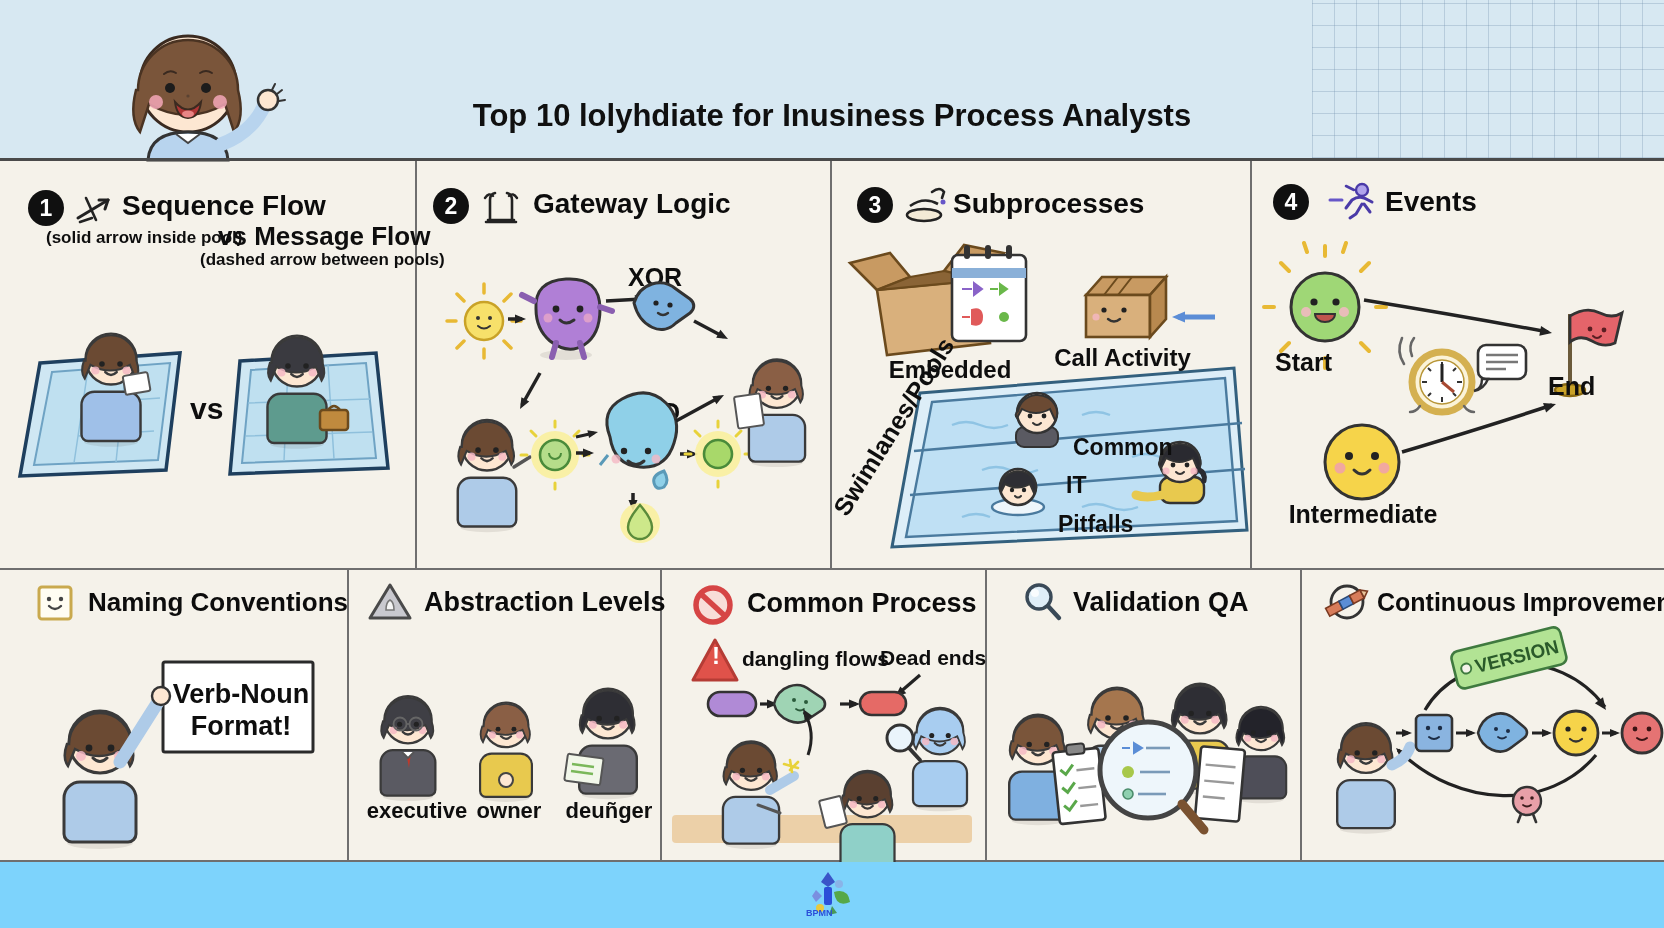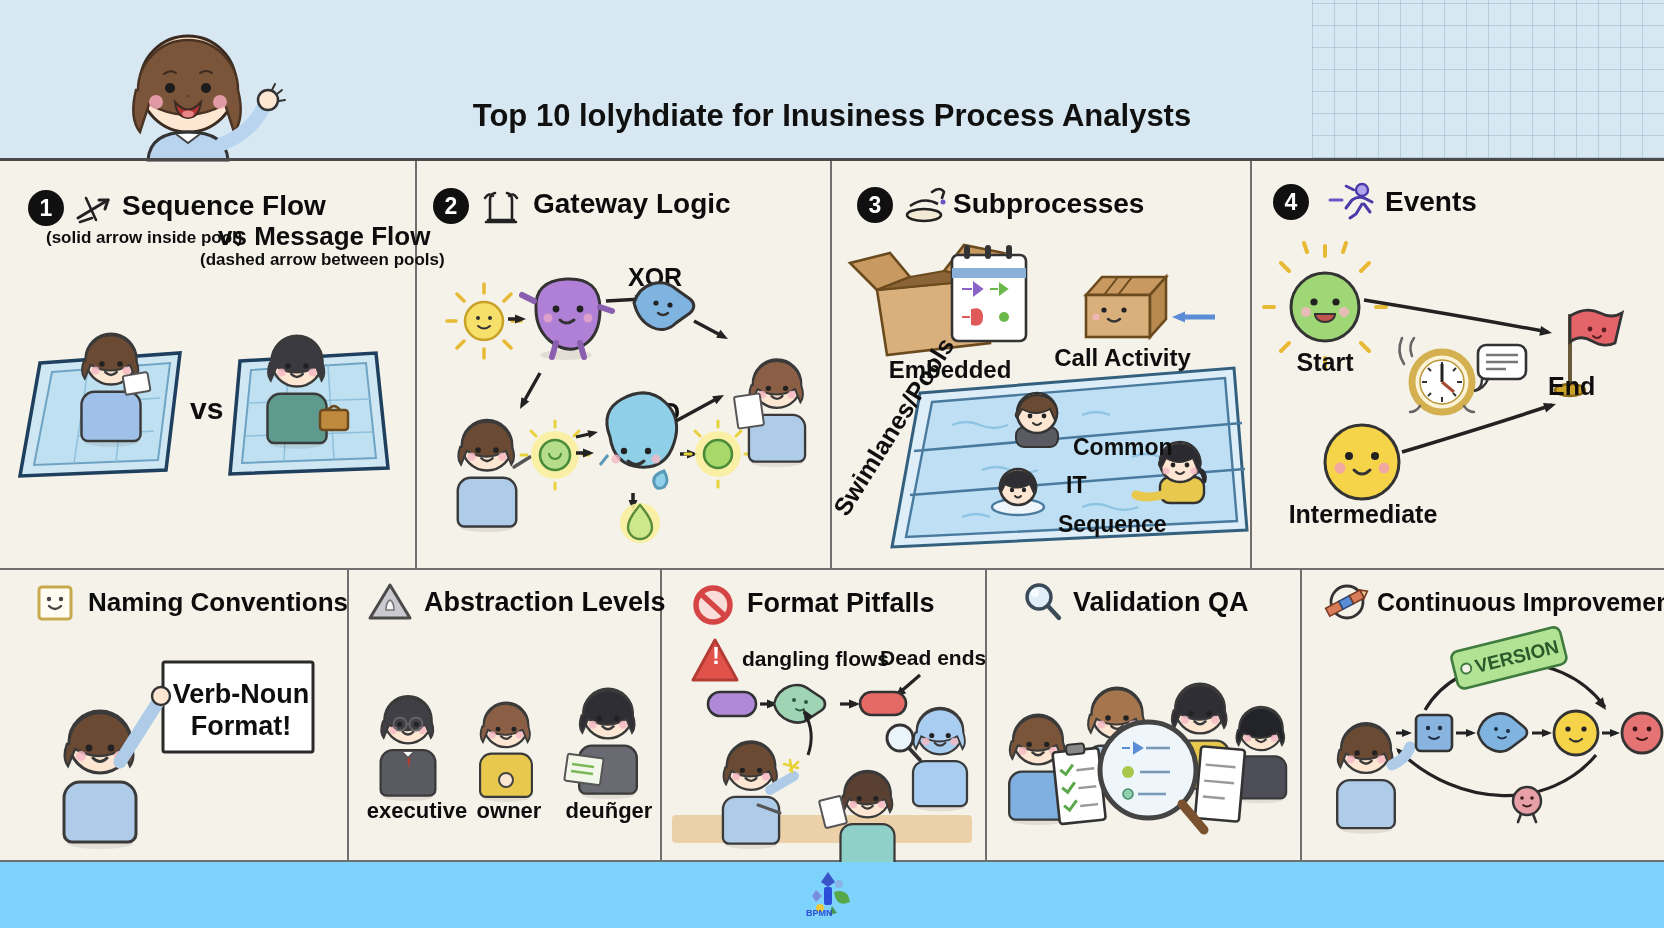--- a/index.html
+++ b/index.html
@@ -296,21 +296,21 @@
         <circle cx="334" cy="246" r="3.6" fill="#f5b8c4" opacity=".85"></circle>
           <circle cx="362" cy="246" r="3.6" fill="#f5b8c4" opacity=".85"></circle>
         <path d="M330,270 q-16,4 -26,0" stroke="#e8c94e" stroke-width="9" stroke-linecap="round"></path>
       </g>
     </svg>
     <div class="lbl" style="left:880px;top:356px;width:140px;text-align:center;font-size:24px">Embedded</div>
     <div class="lbl" style="left:1050px;top:344px;width:145px;text-align:center;font-size:24px">Call Activity</div>
     <div class="lbl" style="left:852px;top:492px;font-size:25px;transform:rotate(-58deg);transform-origin:left bottom">Swimlanes/Pools</div>
     <div class="lbl" style="left:1073px;top:434px;font-size:23px">Common</div>
     <div class="lbl" style="left:1066px;top:472px;font-size:23px">IT</div>
-    <div class="lbl" style="left:1058px;top:511px;font-size:23px">Sequence</div>
+    <div class="lbl" style="left:1058px;top:511px;font-size:23px">Pitfalls</div>
   </section>
 
   <section>
     <div class="badge" style="left:1273px;top:184px">4</div>
     <svg style="left:1328px;top:178px" width="50" height="44" viewBox="0 0 50 44">
       <path d="M2,22 h12" stroke="#6656c8" stroke-width="3" stroke-linecap="round"></path>
       <circle cx="34" cy="12" r="6" fill="#b0a4ec" stroke="#4a3aa8" stroke-width="2.4"></circle>
       <path d="M24,22 q6,-4 12,-2 l8,4 M24,22 l-6,8 M34,26 l-6,10 l-6,4 M36,26 l6,8" stroke="#4a3aa8" stroke-width="3" fill="none" stroke-linecap="round"></path>
       <path d="M18,8 l8,4" stroke="#4a3aa8" stroke-width="2.6" stroke-linecap="round"></path>
     </svg>
@@ -358,21 +358,21 @@
         <circle cx="110" cy="222" r="37" fill="#f6d44a" stroke="#333" stroke-width="3"></circle>
         <circle cx="97" cy="216" r="4" fill="#222"></circle>
           <circle cx="123" cy="216" r="4" fill="#222"></circle>
         <path d="M102,230 q8,8 16,0" stroke="#333" stroke-width="3" fill="none" stroke-linecap="round"></path>
         <circle cx="88" cy="228" r="5.5" fill="#f0a0ae" opacity=".85"></circle>
           <circle cx="132" cy="228" r="5.5" fill="#f0a0ae" opacity=".85"></circle>
       </g>
       <path d="M150,212 Q240,185 300,165" stroke="#222" stroke-width="3.5" fill="none"></path>
       <path d="M0,0L-12,-5L-12,5Z" fill="#222" transform="translate(304,164) rotate(-18)"></path>
     </svg>
-    <div class="lbl" style="left:1275px;top:348px;width:100px;text-align:center;font-size:25px">Start</div>
+    <div class="lbl" style="left:1275px;top:348px;width:100px;text-align:left;font-size:25px">Start</div>
     <div class="lbl" style="left:1548px;top:372px;width:60px;text-align:left;font-size:25px">End</div>
     <div class="lbl" style="left:1288px;top:500px;width:150px;text-align:center;font-size:25px">Intermediate</div>
   </section>
 
   <section>
     <svg style="left:36px;top:584px" width="38" height="38" viewBox="0 0 38 38">
       <rect x="3" y="3" width="32" height="32" rx="3" fill="#fffdf2" stroke="#c9a94e" stroke-width="3"></rect>
       <circle cx="13" cy="15" r="2.2" fill="#444"></circle>
         <circle cx="25" cy="15" r="2.2" fill="#444"></circle>
       <path d="M13,22 q6,6 12,0" stroke="#444" stroke-width="2.4" fill="none" stroke-linecap="round"></path>
@@ -417,21 +417,21 @@
     <div class="lbl ctr" style="left:352px;top:798px;width:130px;font-size:22px">executive</div>
     <div class="lbl ctr" style="left:449px;top:798px;width:120px;font-size:22px">owner</div>
     <div class="lbl ctr" style="left:549px;top:798px;width:120px;font-size:22px">deuñger</div>
   </section>
 
   <section>
     <svg style="left:691px;top:583px" width="44" height="44" viewBox="0 0 44 44">
       <circle cx="22" cy="22" r="17" fill="#f8ddd8" stroke="#d64545" stroke-width="5.5"></circle>
       <path d="M10,11 L34,33" stroke="#d64545" stroke-width="5.5" stroke-linecap="round"></path>
     </svg>
-    <div class="ptitle" style="left:747px;top:588px;font-size:27px">Format Pitfalls</div>
+    <div class="ptitle" style="left:747px;top:588px;font-size:27px">Common Process</div>
     <svg style="left:662px;top:620px" width="320" height="240" viewBox="0 0 320 240">
       <rect x="10" y="195" width="300" height="28" rx="4" fill="#ecd0a8"></rect>
       <g>
         <path d="M53,20 L75,60 L31,60 Z" fill="#e0524a" stroke="#b53c35" stroke-width="3" stroke-linejoin="round"></path>
       </g>
       <path d="M258,55 L236,74" stroke="#222" stroke-width="3.2"></path>
       <path d="M0,0L-11,-4.5L-11,4.5Z" fill="#222" transform="translate(233,77) rotate(139)"></path>
       <g>
         <rect x="46" y="72" width="48" height="24" rx="12" fill="#b08ad6" stroke="#333" stroke-width="2.6"></rect>
         <path d="M98,84 L112,84" stroke="#222" stroke-width="3.2"></path>

